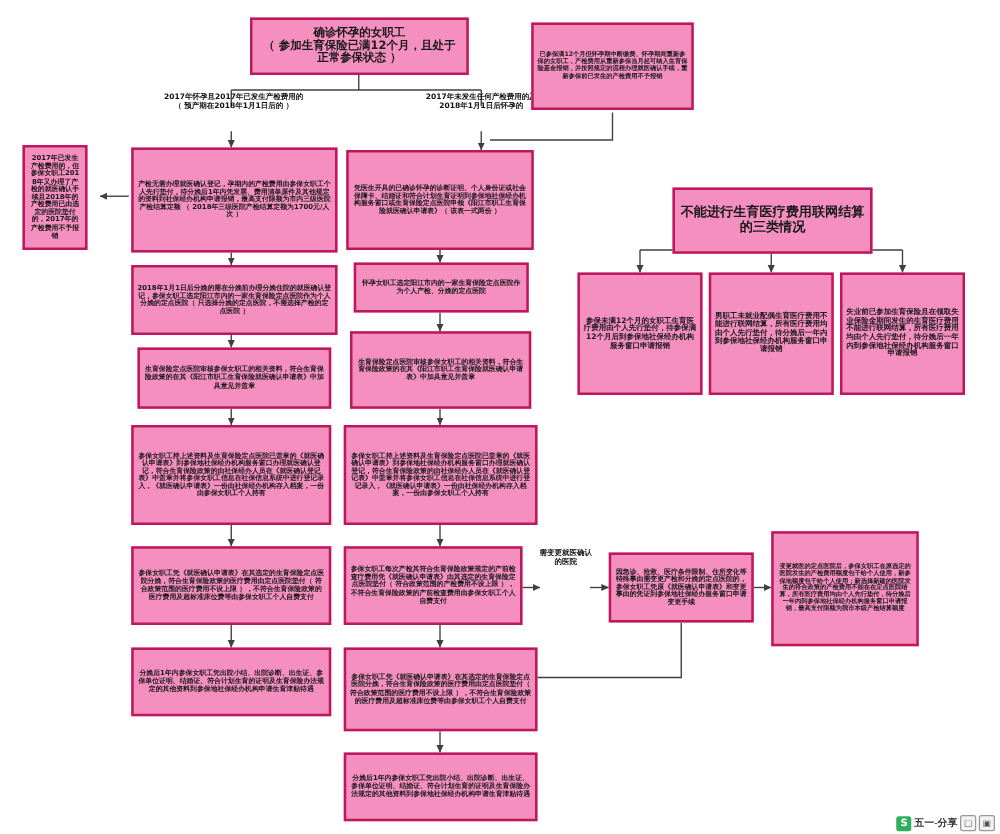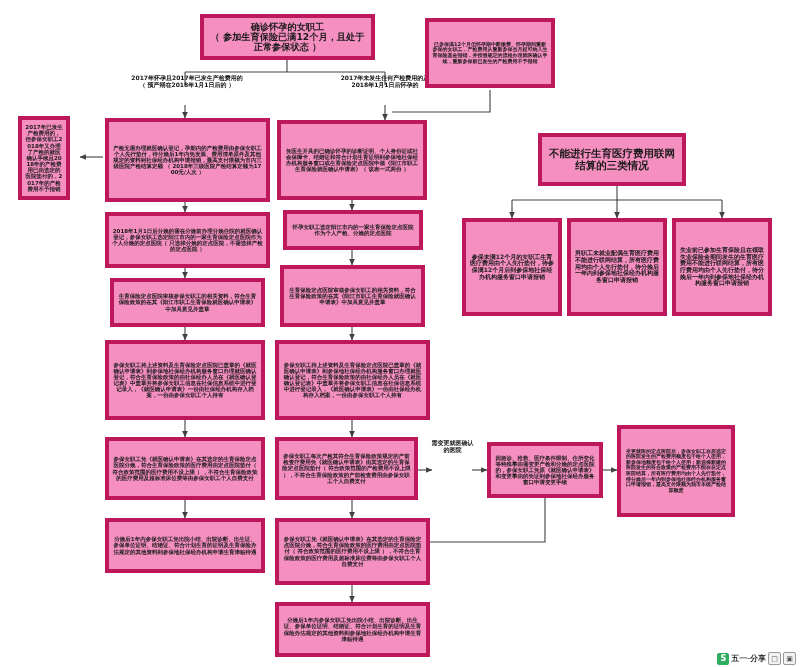--- a/index.html
+++ b/index.html
@@ -9,21 +9,21 @@
     font-family:"DejaVu Sans","Liberation Sans",sans-serif;
     position:relative;
     overflow:hidden;
   }
   #canvas{position:absolute;left:0;top:0;width:800px;height:667px;}
   svg.lines{position:absolute;left:0;top:0;width:800px;height:667px;pointer-events:none;}
   .node{
     position:absolute;
     box-sizing:border-box;
     background:#f48fc0;
-    border:4px solid #be185d;
+    border:2px solid #be185d;
     color:#1a1a1a;
     text-align:center;
     font-weight:bold;
     letter-spacing:0px;
     display:flex;
     align-items:center;
     justify-content:center;
     padding:2px 3px;
     line-height:1.12;
     overflow:hidden;
@@ -181,21 +181,21 @@
   <div class="label" style="left:430px;top:440px;width:45px;">
     <span>需变更就医确认的医院</span>
   </div>
   <div class="node f55" style="left:487px;top:442px;width:116px;height:56px;">
     <span>因急诊、抢救、医疗条件限制、住所变化等特殊事由需变更产检和分娩的定点医院的，参保女职工凭原《就医确认申请表》和变更事由的凭证到参保地社保经办服务窗口申请变更手续</span>
   </div>
   <div class="node f5" style="left:617px;top:425px;width:118px;height:92px;">
     <span>变更就医的定点医院后，参保女职工在原选定的医院发生的产检费用额度包干给个人使用，新参保地额度包干给个人使用；新选择新建的医院发生的符合政策的产检费用不能在在定点医院结算，所有医疗费用均由个人先行垫付，待分娩后一年内到参保地社保经办机构服务窗口申请报销，最高支付限额为我市本级产检结算额度</span>
   </div>
 
-  <div class="node f10" style="left:538px;top:133px;width:148px;height:53px;">
+  <div class="node f10" style="left:538px;top:150px;width:160px;height:53px;">
     <span>不能进行生育医疗费用联网结算的三类情况</span>
   </div>
   <div class="node f6" style="left:462px;top:218px;width:100px;height:98px;">
     <span>参保未满12个月的女职工生育医疗费用由个人先行垫付，待参保满12个月后到参保地社保经办机构服务窗口申请报销</span>
   </div>
   <div class="node f6" style="left:567px;top:218px;width:100px;height:98px;">
     <span>男职工未就业配偶生育医疗费用不能进行联网结算，所有医疗费用均由个人先行垫付，待分娩后一年内到参保地社保经办机构服务窗口申请报销</span>
   </div>
   <div class="node f6" style="left:672px;top:218px;width:100px;height:98px;">
     <span>失业前已参加生育保险且在领取失业保险金期间发生的生育医疗费用不能进行联网结算，所有医疗费用均由个人先行垫付，待分娩后一年内到参保地社保经办机构服务窗口申请报销</span>

